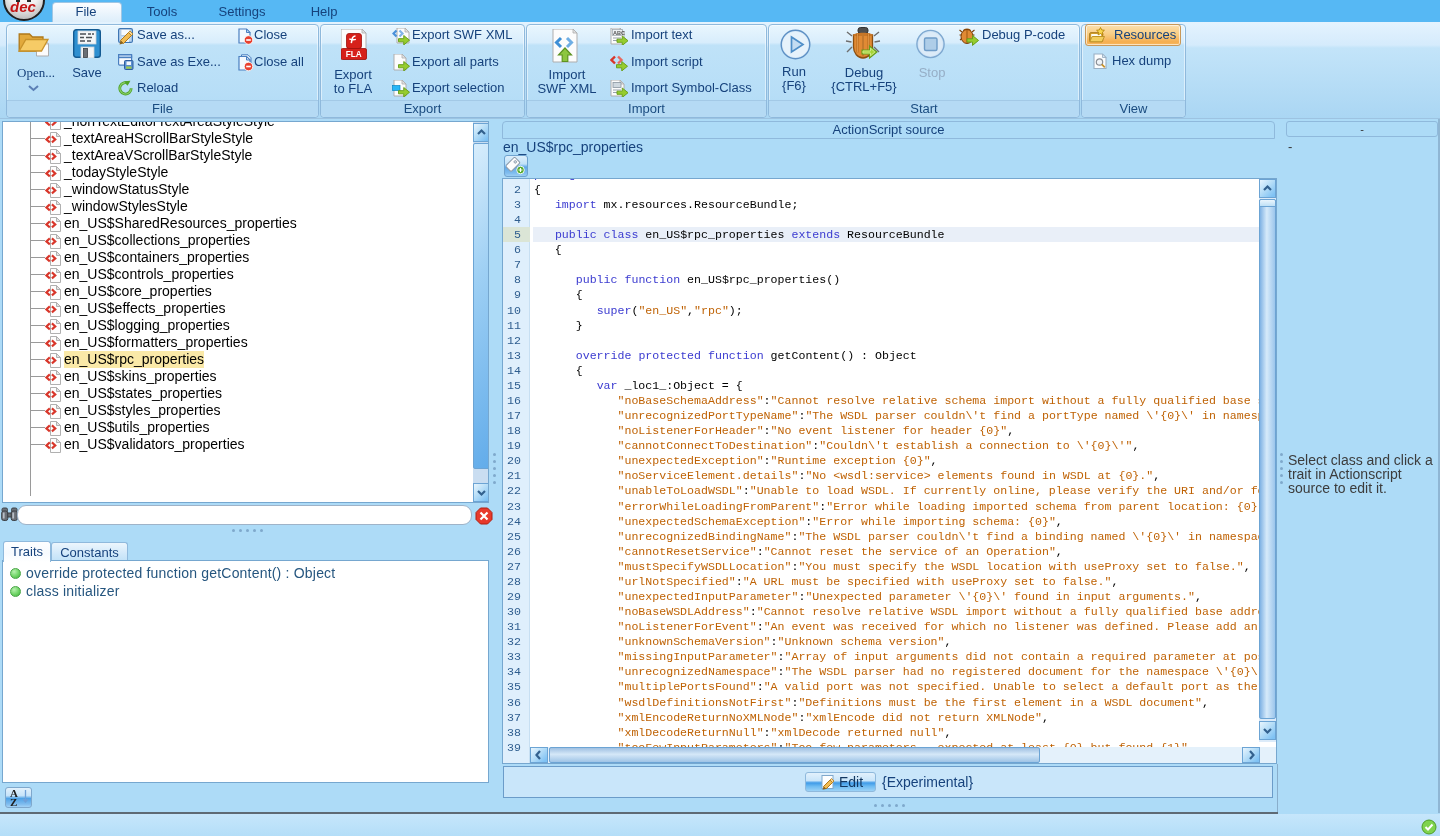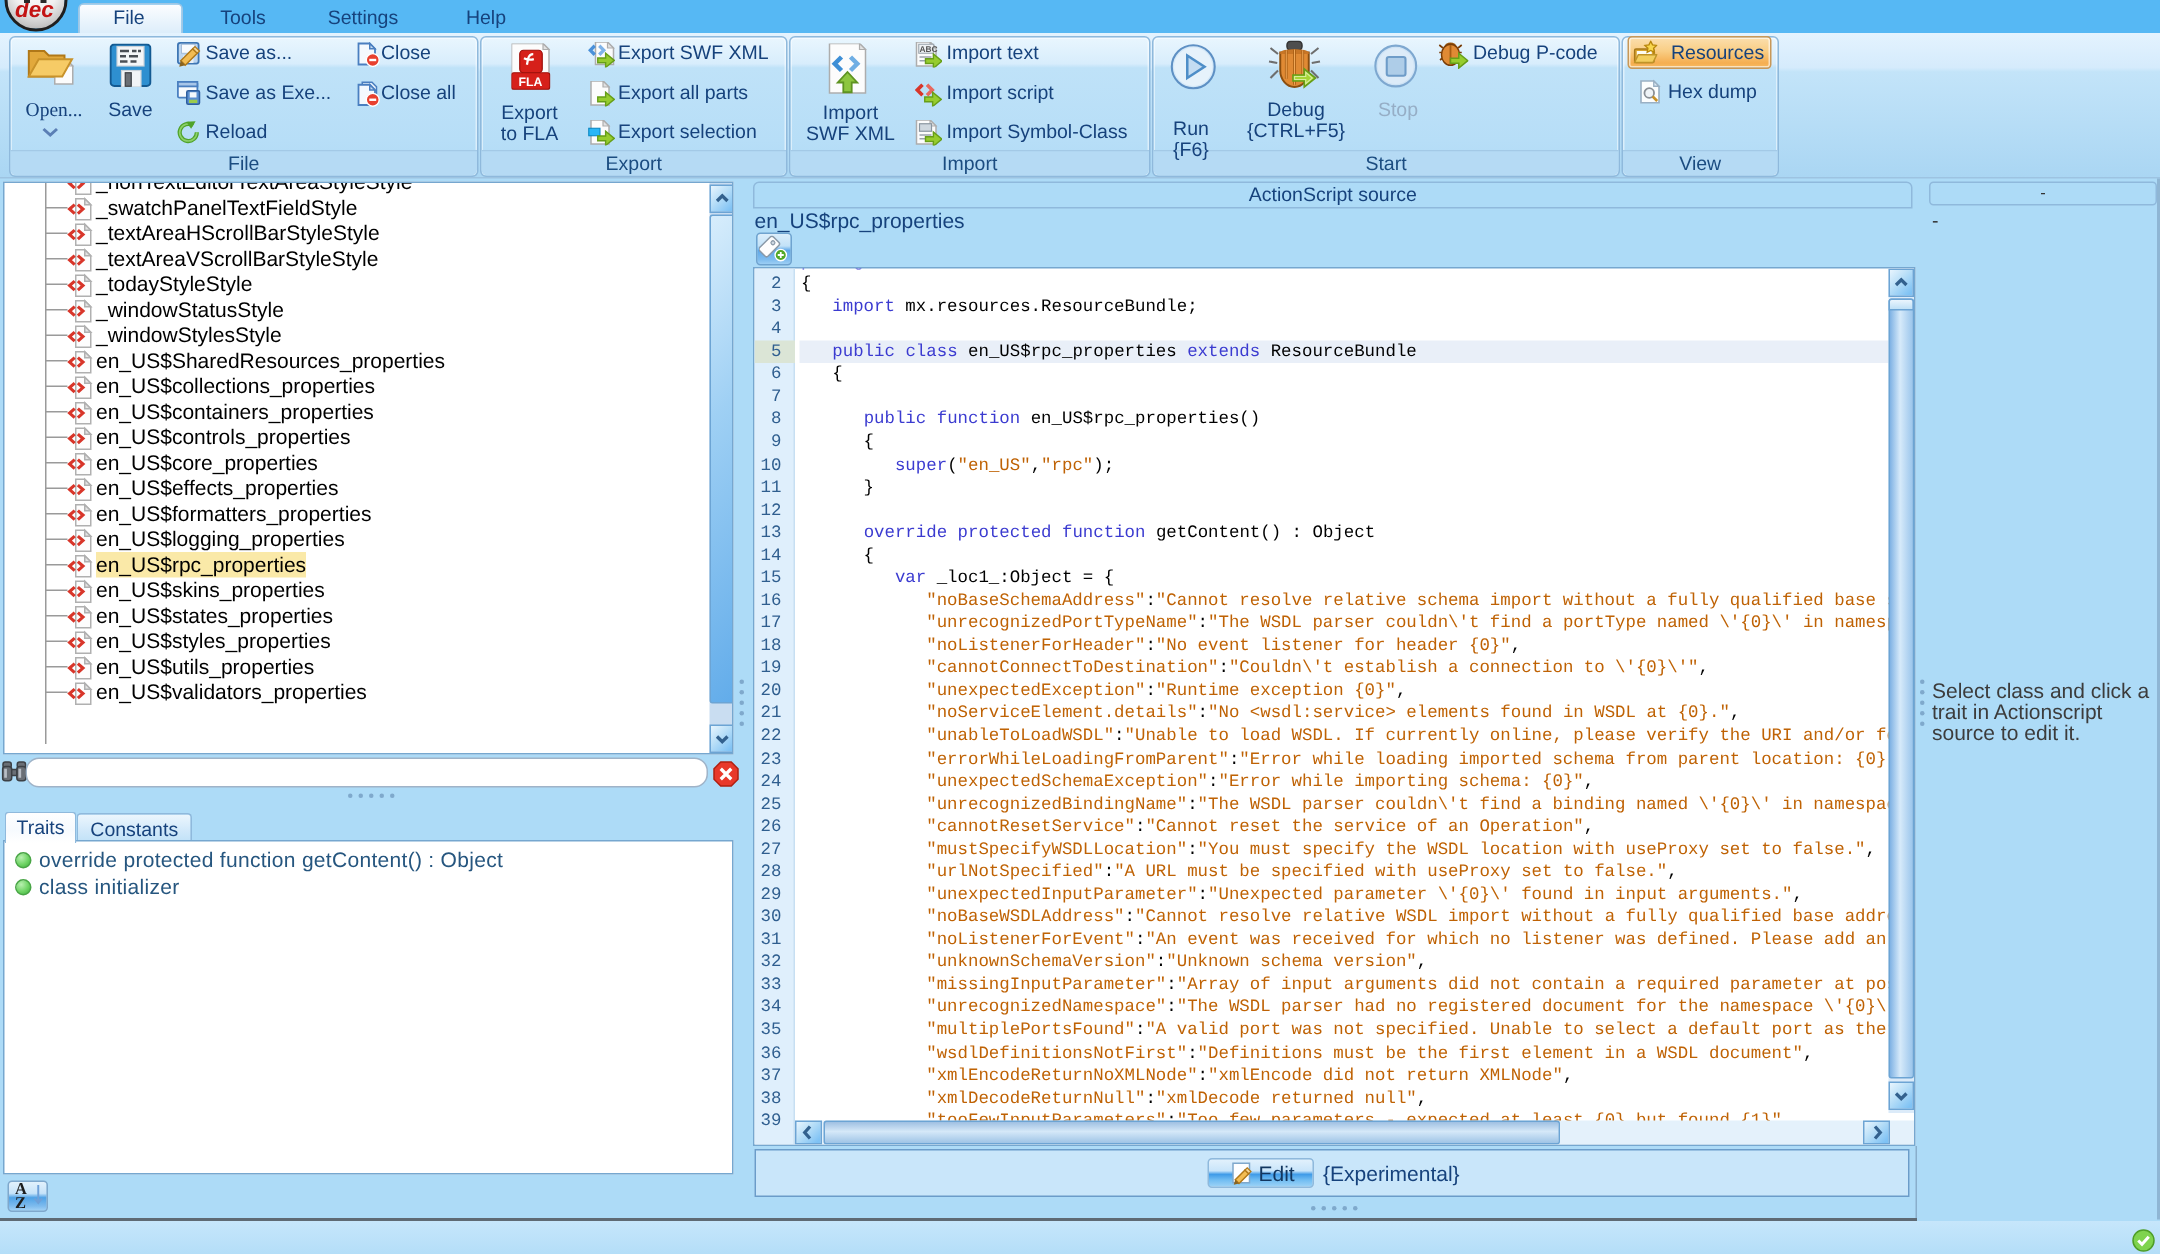--- a/index.html
+++ b/index.html
@@ -100,21 +100,21 @@
 <div class="ab blabel ctr" style="left:325px;top:68px;width:56px;">Export<br>to FLA</div>
 <div class="ab srow" style="left:412px;top:27px;">Export SWF XML</div>
 <div class="ab srow" style="left:412px;top:54px;">Export all parts</div>
 <div class="ab srow" style="left:412px;top:80px;">Export selection</div>
 
 <div class="ab blabel ctr" style="left:535px;top:68px;width:64px;">Import<br>SWF XML</div>
 <div class="ab srow" style="left:631px;top:27px;">Import text</div>
 <div class="ab srow" style="left:631px;top:54px;">Import script</div>
 <div class="ab srow" style="left:631px;top:80px;">Import Symbol-Class</div>
 
-<div class="ab blabel ctr" style="left:766px;top:66px;width:56px;margin-top:13px;">Run<br>{F6}</div>
+<div class="ab blabel ctr" style="left:766px;top:52px;width:56px;margin-top:13px;">Run<br>{F6}</div>
 <div class="ab blabel ctr" style="left:824px;top:66px;width:80px;">Debug<br>{CTRL+F5}</div>
 <div class="ab blabel ctr" style="left:904px;top:66px;width:56px;color:#96AEC6;">Stop</div>
 <div class="ab srow" style="left:982px;top:27px;">Debug P-code</div>
 
 <div class="ab" style="left:1085px;top:24px;width:94px;height:20px;border:1px solid #C89858;border-radius:3px;background:linear-gradient(#FBDFAE,#F9CE85 45%,#F5AE50 85%,#F7BA62);box-shadow:inset 0 0 0 1px rgba(255,255,255,0.6);"></div>
 <div class="ab srow" style="left:1114px;top:27px;">Resources</div>
 <div class="ab srow" style="left:1112px;top:53px;">Hex dump</div>
 <svg class="ab" style="left:17px;top:27px;" width="34" height="31" viewBox="0 0 34 31">
       <path d="M2.2 7 L12.5 7 L15.5 10 L26 10 L26 24 L2.2 24 Z" fill="#E2A93C" stroke="#B07818" stroke-width="1.3"></path>
       <path d="M19.5 13.5 h8.5 l3.5 3.5 v12 h-12 z" fill="#fcfcfc" stroke="#adadad" stroke-width="1"></path>
@@ -292,30 +292,20 @@
           <span class="tx"><span>_nonTextEditorTextAreaStyleStyle</span></span>
         </div>
   <div class="trow">
           <i class="cn"></i>
           <svg width="18" height="17" viewBox="0 0 18 17">
             <path d="M6.5 1.5 h6 l4 4 v10 h-10 z" fill="#fdfdfd" stroke="#b0b0b0" stroke-width="1"></path>
             <path d="M12.5 1.5 l4 4 h-4 z" fill="#e4e4e4" stroke="#b0b0b0" stroke-width="1"></path>
             <path d="M5.8 5.4 L2.4 8.4 L5.8 11.4" fill="none" stroke="#D8362A" stroke-width="2.1"></path>
             <path d="M7.9 5.4 L11.3 8.4 L7.9 11.4" fill="none" stroke="#D8362A" stroke-width="2.1"></path>
           </svg>
-          <span class="tx"><span>_swatchPanelTextFieldStyle</span></span>
-        </div>
-  <div class="trow">
-          <i class="cn"></i>
-          <svg width="18" height="17" viewBox="0 0 18 17">
-            <path d="M6.5 1.5 h6 l4 4 v10 h-10 z" fill="#fdfdfd" stroke="#b0b0b0" stroke-width="1"></path>
-            <path d="M12.5 1.5 l4 4 h-4 z" fill="#e4e4e4" stroke="#b0b0b0" stroke-width="1"></path>
-            <path d="M5.8 5.4 L2.4 8.4 L5.8 11.4" fill="none" stroke="#D8362A" stroke-width="2.1"></path>
-            <path d="M7.9 5.4 L11.3 8.4 L7.9 11.4" fill="none" stroke="#D8362A" stroke-width="2.1"></path>
-          </svg>
           <span class="tx"><span>_textAreaHScrollBarStyleStyle</span></span>
         </div>
   <div class="trow">
           <i class="cn"></i>
           <svg width="18" height="17" viewBox="0 0 18 17">
             <path d="M6.5 1.5 h6 l4 4 v10 h-10 z" fill="#fdfdfd" stroke="#b0b0b0" stroke-width="1"></path>
             <path d="M12.5 1.5 l4 4 h-4 z" fill="#e4e4e4" stroke="#b0b0b0" stroke-width="1"></path>
             <path d="M5.8 5.4 L2.4 8.4 L5.8 11.4" fill="none" stroke="#D8362A" stroke-width="2.1"></path>
             <path d="M7.9 5.4 L11.3 8.4 L7.9 11.4" fill="none" stroke="#D8362A" stroke-width="2.1"></path>
           </svg>
@@ -412,31 +402,31 @@
           <span class="tx"><span>en_US$effects_properties</span></span>
         </div>
   <div class="trow">
           <i class="cn"></i>
           <svg width="18" height="17" viewBox="0 0 18 17">
             <path d="M6.5 1.5 h6 l4 4 v10 h-10 z" fill="#fdfdfd" stroke="#b0b0b0" stroke-width="1"></path>
             <path d="M12.5 1.5 l4 4 h-4 z" fill="#e4e4e4" stroke="#b0b0b0" stroke-width="1"></path>
             <path d="M5.8 5.4 L2.4 8.4 L5.8 11.4" fill="none" stroke="#D8362A" stroke-width="2.1"></path>
             <path d="M7.9 5.4 L11.3 8.4 L7.9 11.4" fill="none" stroke="#D8362A" stroke-width="2.1"></path>
           </svg>
+          <span class="tx"><span>en_US$logging_properties</span></span>
+        </div>
+  <div class="trow">
+          <i class="cn"></i>
+          <svg width="18" height="17" viewBox="0 0 18 17">
+            <path d="M6.5 1.5 h6 l4 4 v10 h-10 z" fill="#fdfdfd" stroke="#b0b0b0" stroke-width="1"></path>
+            <path d="M12.5 1.5 l4 4 h-4 z" fill="#e4e4e4" stroke="#b0b0b0" stroke-width="1"></path>
+            <path d="M5.8 5.4 L2.4 8.4 L5.8 11.4" fill="none" stroke="#D8362A" stroke-width="2.1"></path>
+            <path d="M7.9 5.4 L11.3 8.4 L7.9 11.4" fill="none" stroke="#D8362A" stroke-width="2.1"></path>
+          </svg>
           <span class="tx"><span>en_US$formatters_properties</span></span>
-        </div>
-  <div class="trow">
-          <i class="cn"></i>
-          <svg width="18" height="17" viewBox="0 0 18 17">
-            <path d="M6.5 1.5 h6 l4 4 v10 h-10 z" fill="#fdfdfd" stroke="#b0b0b0" stroke-width="1"></path>
-            <path d="M12.5 1.5 l4 4 h-4 z" fill="#e4e4e4" stroke="#b0b0b0" stroke-width="1"></path>
-            <path d="M5.8 5.4 L2.4 8.4 L5.8 11.4" fill="none" stroke="#D8362A" stroke-width="2.1"></path>
-            <path d="M7.9 5.4 L11.3 8.4 L7.9 11.4" fill="none" stroke="#D8362A" stroke-width="2.1"></path>
-          </svg>
-          <span class="tx"><span>en_US$logging_properties</span></span>
         </div>
   <div class="trow">
           <i class="cn"></i>
           <svg width="18" height="17" viewBox="0 0 18 17">
             <path d="M6.5 1.5 h6 l4 4 v10 h-10 z" fill="#fdfdfd" stroke="#b0b0b0" stroke-width="1"></path>
             <path d="M12.5 1.5 l4 4 h-4 z" fill="#e4e4e4" stroke="#b0b0b0" stroke-width="1"></path>
             <path d="M5.8 5.4 L2.4 8.4 L5.8 11.4" fill="none" stroke="#D8362A" stroke-width="2.1"></path>
             <path d="M7.9 5.4 L11.3 8.4 L7.9 11.4" fill="none" stroke="#D8362A" stroke-width="2.1"></path>
           </svg>
           <span class="tx"><span class="sel">en_US$rpc_properties</span></span>

